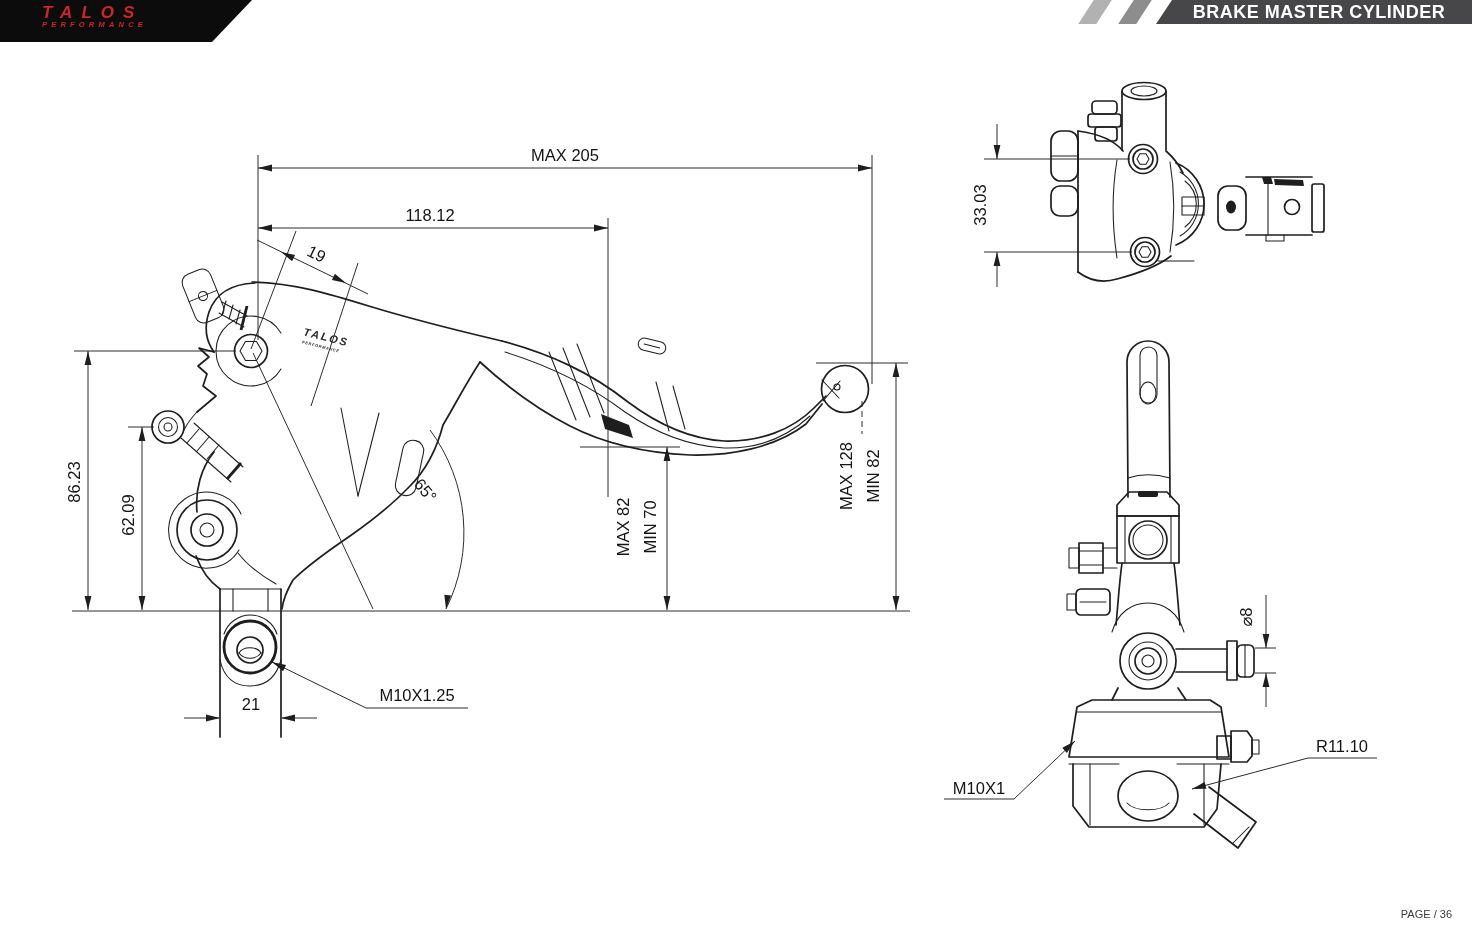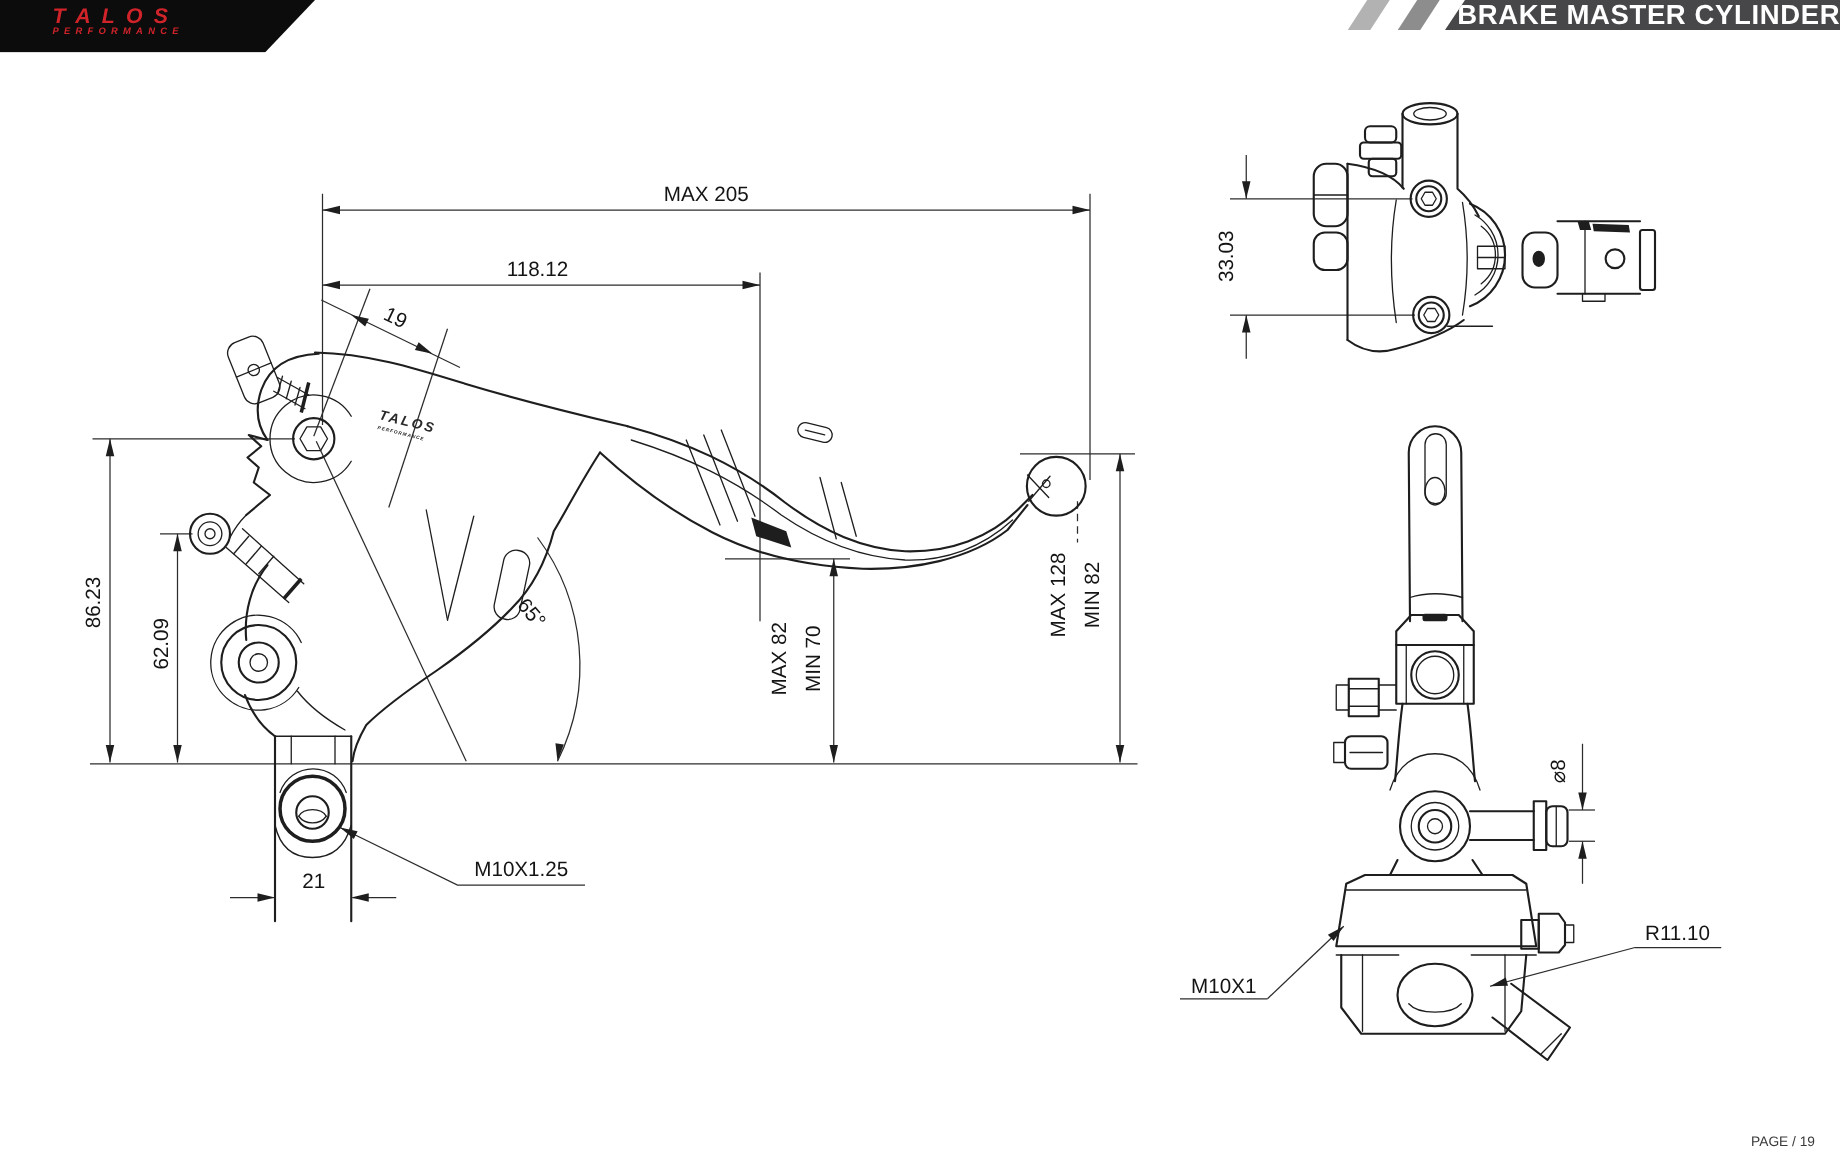--- a/index.html
+++ b/index.html
@@ -9,21 +9,21 @@
   .logo-band{position:absolute;left:0;top:0;width:252px;height:42px;background:#0c0c0c;
              clip-path:polygon(0 0,100% 0,calc(100% - 40px) 100%,0 100%);}
   .logo-inner{position:absolute;left:42px;top:5px;text-align:left;}
   .logo-brand{color:#d1232a;font-weight:bold;font-style:italic;font-size:17px;
               letter-spacing:9px;line-height:15px;white-space:nowrap;}
   .logo-sub{color:#d1232a;font-style:italic;font-weight:bold;font-size:7.5px;
             letter-spacing:4.2px;line-height:10px;white-space:nowrap;}
   .title-bar{position:absolute;right:0;top:0;width:316px;height:24px;background:#47474a;
              clip-path:polygon(16px 0,100% 0,100% 100%,0 100%);
              display:flex;align-items:center;justify-content:center;}
-  .title-text{color:#ffffff;font-weight:bold;font-size:22px;letter-spacing:.5px;white-space:nowrap;padding-left:10px;}
+  .title-text{color:#ffffff;font-weight:bold;font-size:18px;letter-spacing:.5px;white-space:nowrap;padding-left:10px;}
   .stripe{position:absolute;top:0;height:24px;width:18px;}
   .stripe-1{left:1086px;background:#b2b2b2;transform:skewX(-33deg);}
   .stripe-2{left:1126px;background:#8d8d8d;transform:skewX(-33deg);}
   
   .page-label{position:absolute;right:20px;bottom:10px;font-size:11px;color:#3a3a3a;}
   
   svg{position:absolute;left:0;top:0;}
   .ln{fill:none;stroke:#1e1e1e;stroke-width:1.7;stroke-linecap:round;stroke-linejoin:round;}
   .tn{fill:none;stroke:#1e1e1e;stroke-width:1.05;stroke-linecap:round;stroke-linejoin:round;}
   .thk{fill:none;stroke:#1e1e1e;stroke-width:2.8;}
@@ -359,13 +359,13 @@
 
       <g>
         <rect class="ln" x="1217" y="736" width="14" height="23"></rect>
         <path class="ln" d="M 1231,731 L 1247,731 L 1252,738 L 1252,756 L 1247,762 L 1231,762 Z"></path>
         <rect class="tn" x="1252" y="740" width="7" height="14"></rect>
       </g>
     </g>
   </g>
 </svg>
 
-<div class="page-label">PAGE / 19</div>
+<div class="page-label">PAGE / 36</div>
 
 </body></html>

